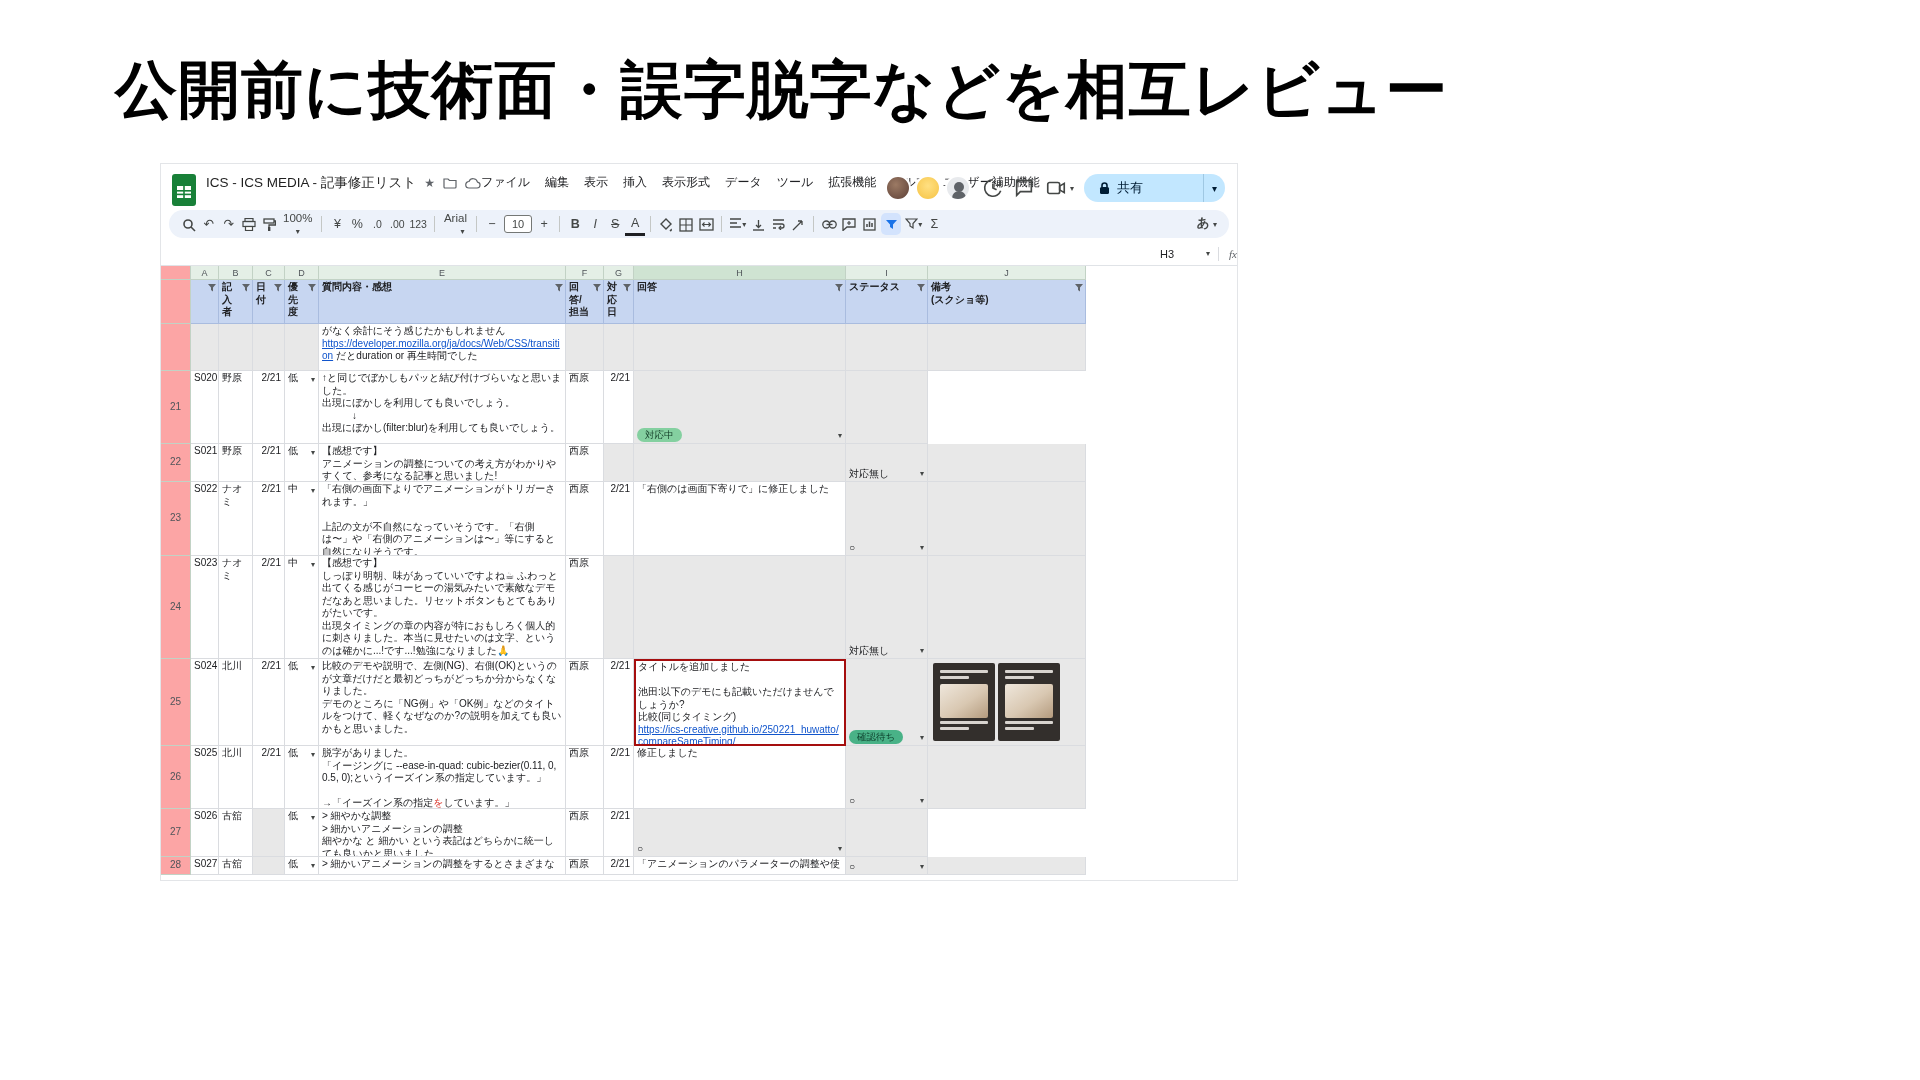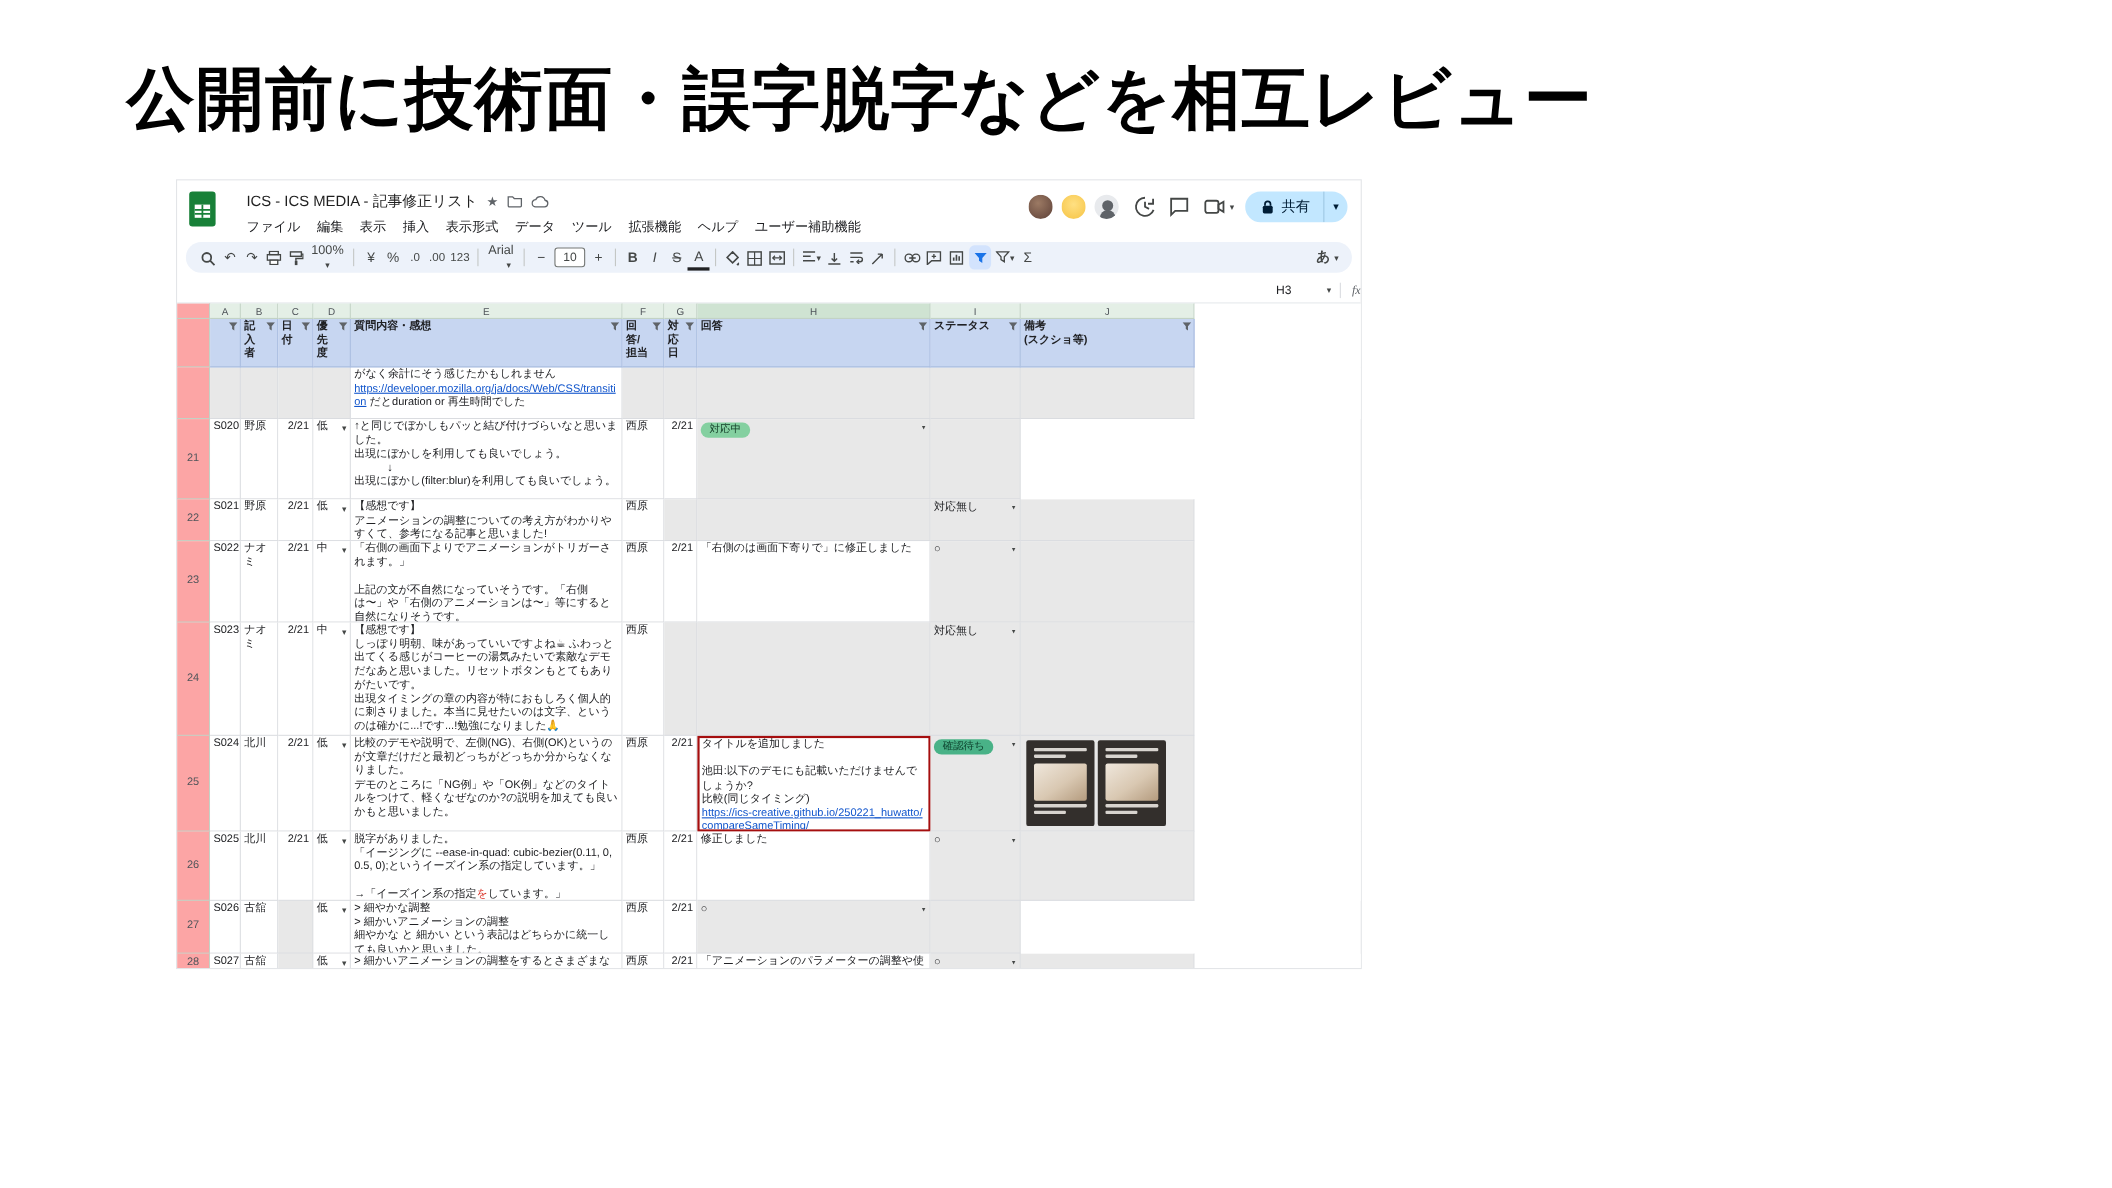--- a/index.html
+++ b/index.html
@@ -9,35 +9,35 @@
   .slide-title { position:absolute; left:115px; top:48px; width:1700px;
     font-size:62px; font-weight:900; color:#000; letter-spacing:1px; }
 
   
   .win { position:absolute; left:160px; top:163px; width:1078px; height:718px;
     background:#fff; border:1px solid #e3e5e8; overflow:hidden; }
 
   
   .tbar { display:flex; align-items:flex-start; padding:7px 10px 0 10px; position:relative; }
   .gs-icon { width:26px; height:34px; margin-right:9px; margin-top:2px; }
-  .tcol { display:flex; flex-direction:column;margin-left:18px; }
+  .tcol { display:flex; flex-direction:row; }
   .trow1 { display:flex; align-items:center; gap:8px; height:24px; }
   .doc-title { font-size:13.5px; color:#1f1f1f; }
   .t-ic { color:#5f6368; font-size:12px; line-height:1; }
   .menus { display:flex; gap:15px; height:22px; align-items:center; }
   .menus span { font-size:12px; color:#202124; cursor:default; }
   .tr-cluster { position:absolute; right:12px; top:10px; display:flex; align-items:center; gap:10px; }
   .av { width:26px; height:26px; border-radius:50%; border:2px solid #fff; }
   .av1 { background:radial-gradient(circle at 40% 35%,#9c7a64,#5d4037); }
   .av2 { background:radial-gradient(circle at 50% 40%,#ffe082,#f6c344); }
   .av3 { background:#e8eaed; position:relative; }
   .av3::after { content:""; position:absolute; left:7px; top:5px; width:10px; height:10px;
     border-radius:50%; background:#5f6368; box-shadow:0 11px 0 2px #5f6368; }
   .hicon { width:22px; height:22px; color:#444746; }
-  .share { display:flex; align-items:center; background:#c2e7ff; border-radius:999px; height:28px; overflow:hidden; }
+  .share { display:flex; align-items:center; background:#c2e7ff; border-radius:999px; height:28px; overflow:hidden;gap:48px; }
   .share-main { display:flex; align-items:center; gap:6px; padding:0 12px 0 14px; height:100%; }
   .share-label { font-size:13px; color:#001d35; font-weight:500; }
   .share-dd { border-left:1px solid #9fc8e3; padding:0 8px; height:100%; display:flex; align-items:center;
     color:#001d35; font-size:10px; }
 
   
   .toolbar { margin:3px 8px 4px 8px; height:28px; background:#edf2fa; border-radius:999px;
     display:flex; align-items:center; padding:0 10px; color:#444746; }
   .tb { min-width:20px; text-align:center; font-size:12.5px; padding:0 2px; line-height:28px; cursor:default; }
   .tb svg { vertical-align:middle; }
@@ -70,21 +70,21 @@
     align-items:center; justify-content:center; font-size:10px; padding:0; }
   .hd { background:#c7d6f1; font-weight:bold; position:relative; padding-right:12px;
     border-color:#a9bcdf; white-space:pre-wrap; word-break:break-all; }
   .funnel { position:absolute; top:3px; right:2px; }
   .ml { white-space:pre-wrap; word-break:break-all; }
   .rt { text-align:right; }
   a.lk { color:#1155cc; text-decoration:underline; word-break:break-all; }
   .red { color:#d93025; }
   .pri { display:flex; justify-content:space-between; align-items:flex-start; }
   .pri .dda { margin-top:2px; }
-  .stcell { display:flex; justify-content:space-between; align-items:flex-start; padding-top:3px;font-family:Liberation Mono, monospace; }
+  .stcell { display:flex; justify-content:space-between; align-items:flex-end; padding-top:3px; }
   .chip { display:inline-block; border-radius:999px; padding:0 8px; font-size:9.5px; line-height:14px; }
   .chip-mid { background:#84d0a0; color:#123b26; }
   .chip-dark { background:#49b287; color:#0b3d2a; }
   .selred { border:2px solid #a50e0e !important; padding:0 2px; }
   .thumbs { display:flex; gap:3px; padding:3px 2px; }
   .thumb { width:62px; height:78px; background:#332f2c; border-radius:2px; padding:4px 0 0 0; }
   .tline { height:3px; background:#d8d4cf; margin:3px 7px 0 7px; border-radius:1px; }
   .tline.short { margin-right:26px; }
   .cupbox { margin:5px 7px 0 7px; height:34px; border-radius:2px;
     background:linear-gradient(145deg,#efe7dc 0%,#d9c8b2 55%,#b49b7e 100%); }

